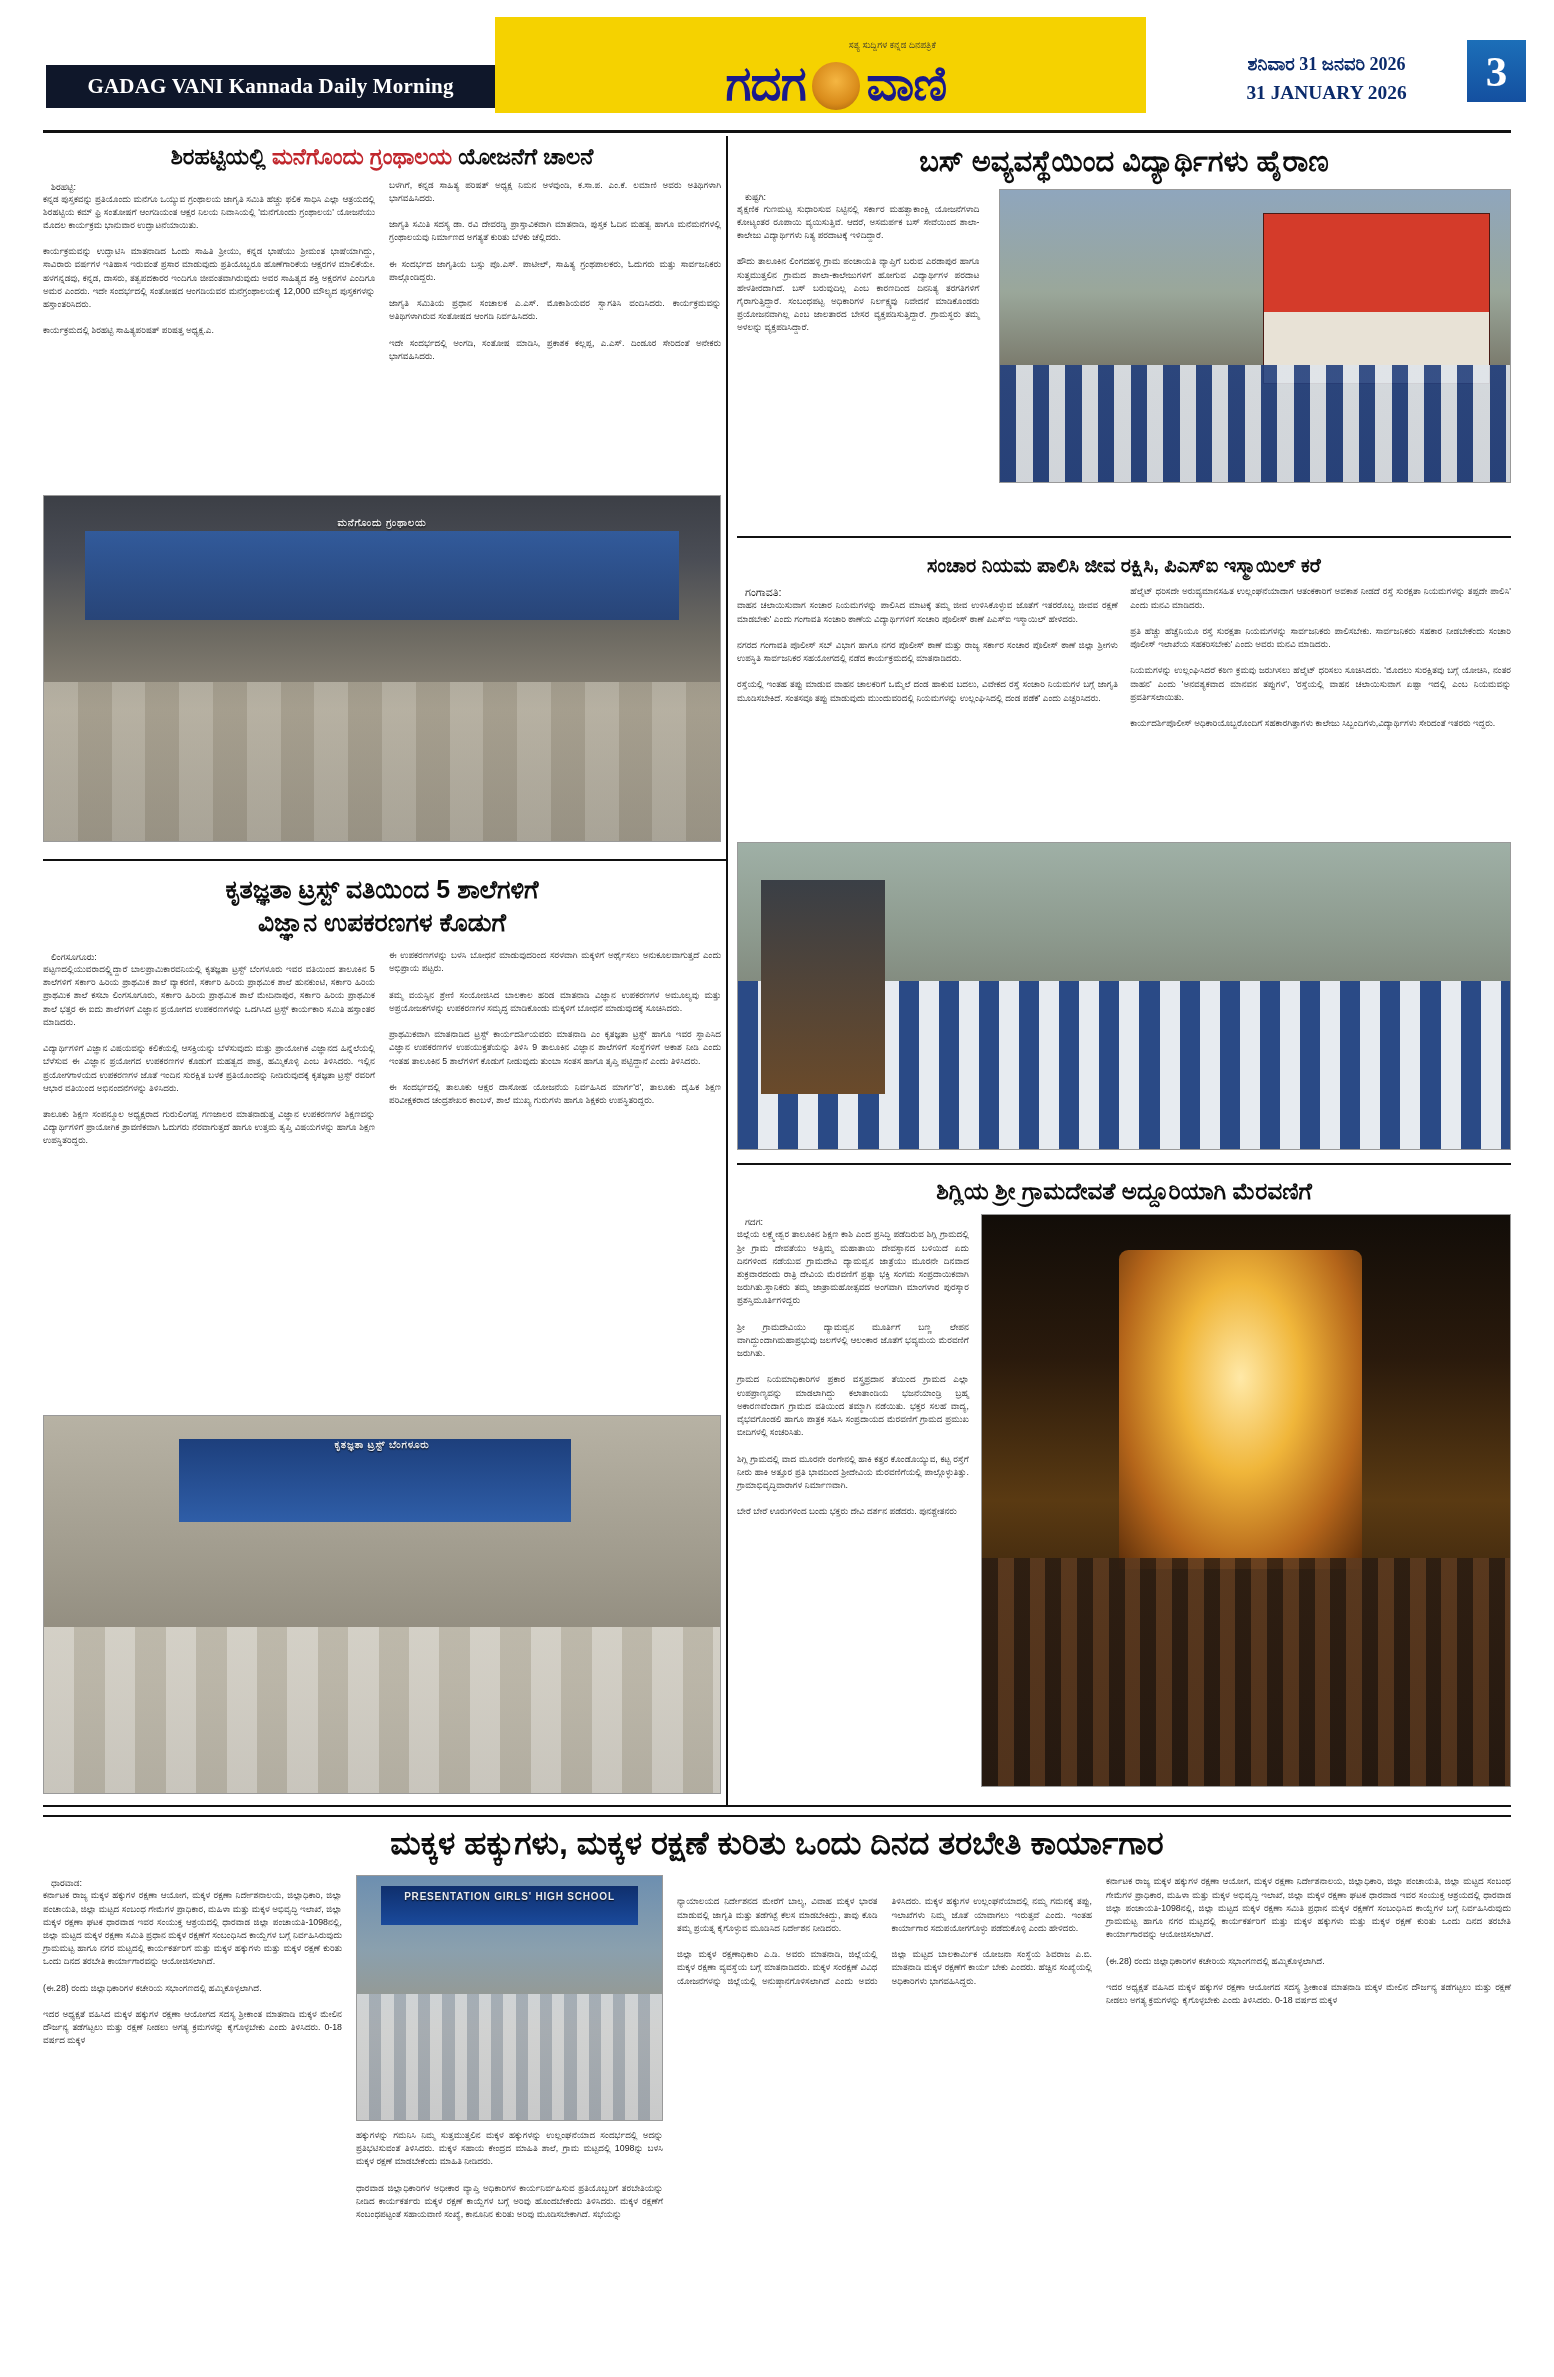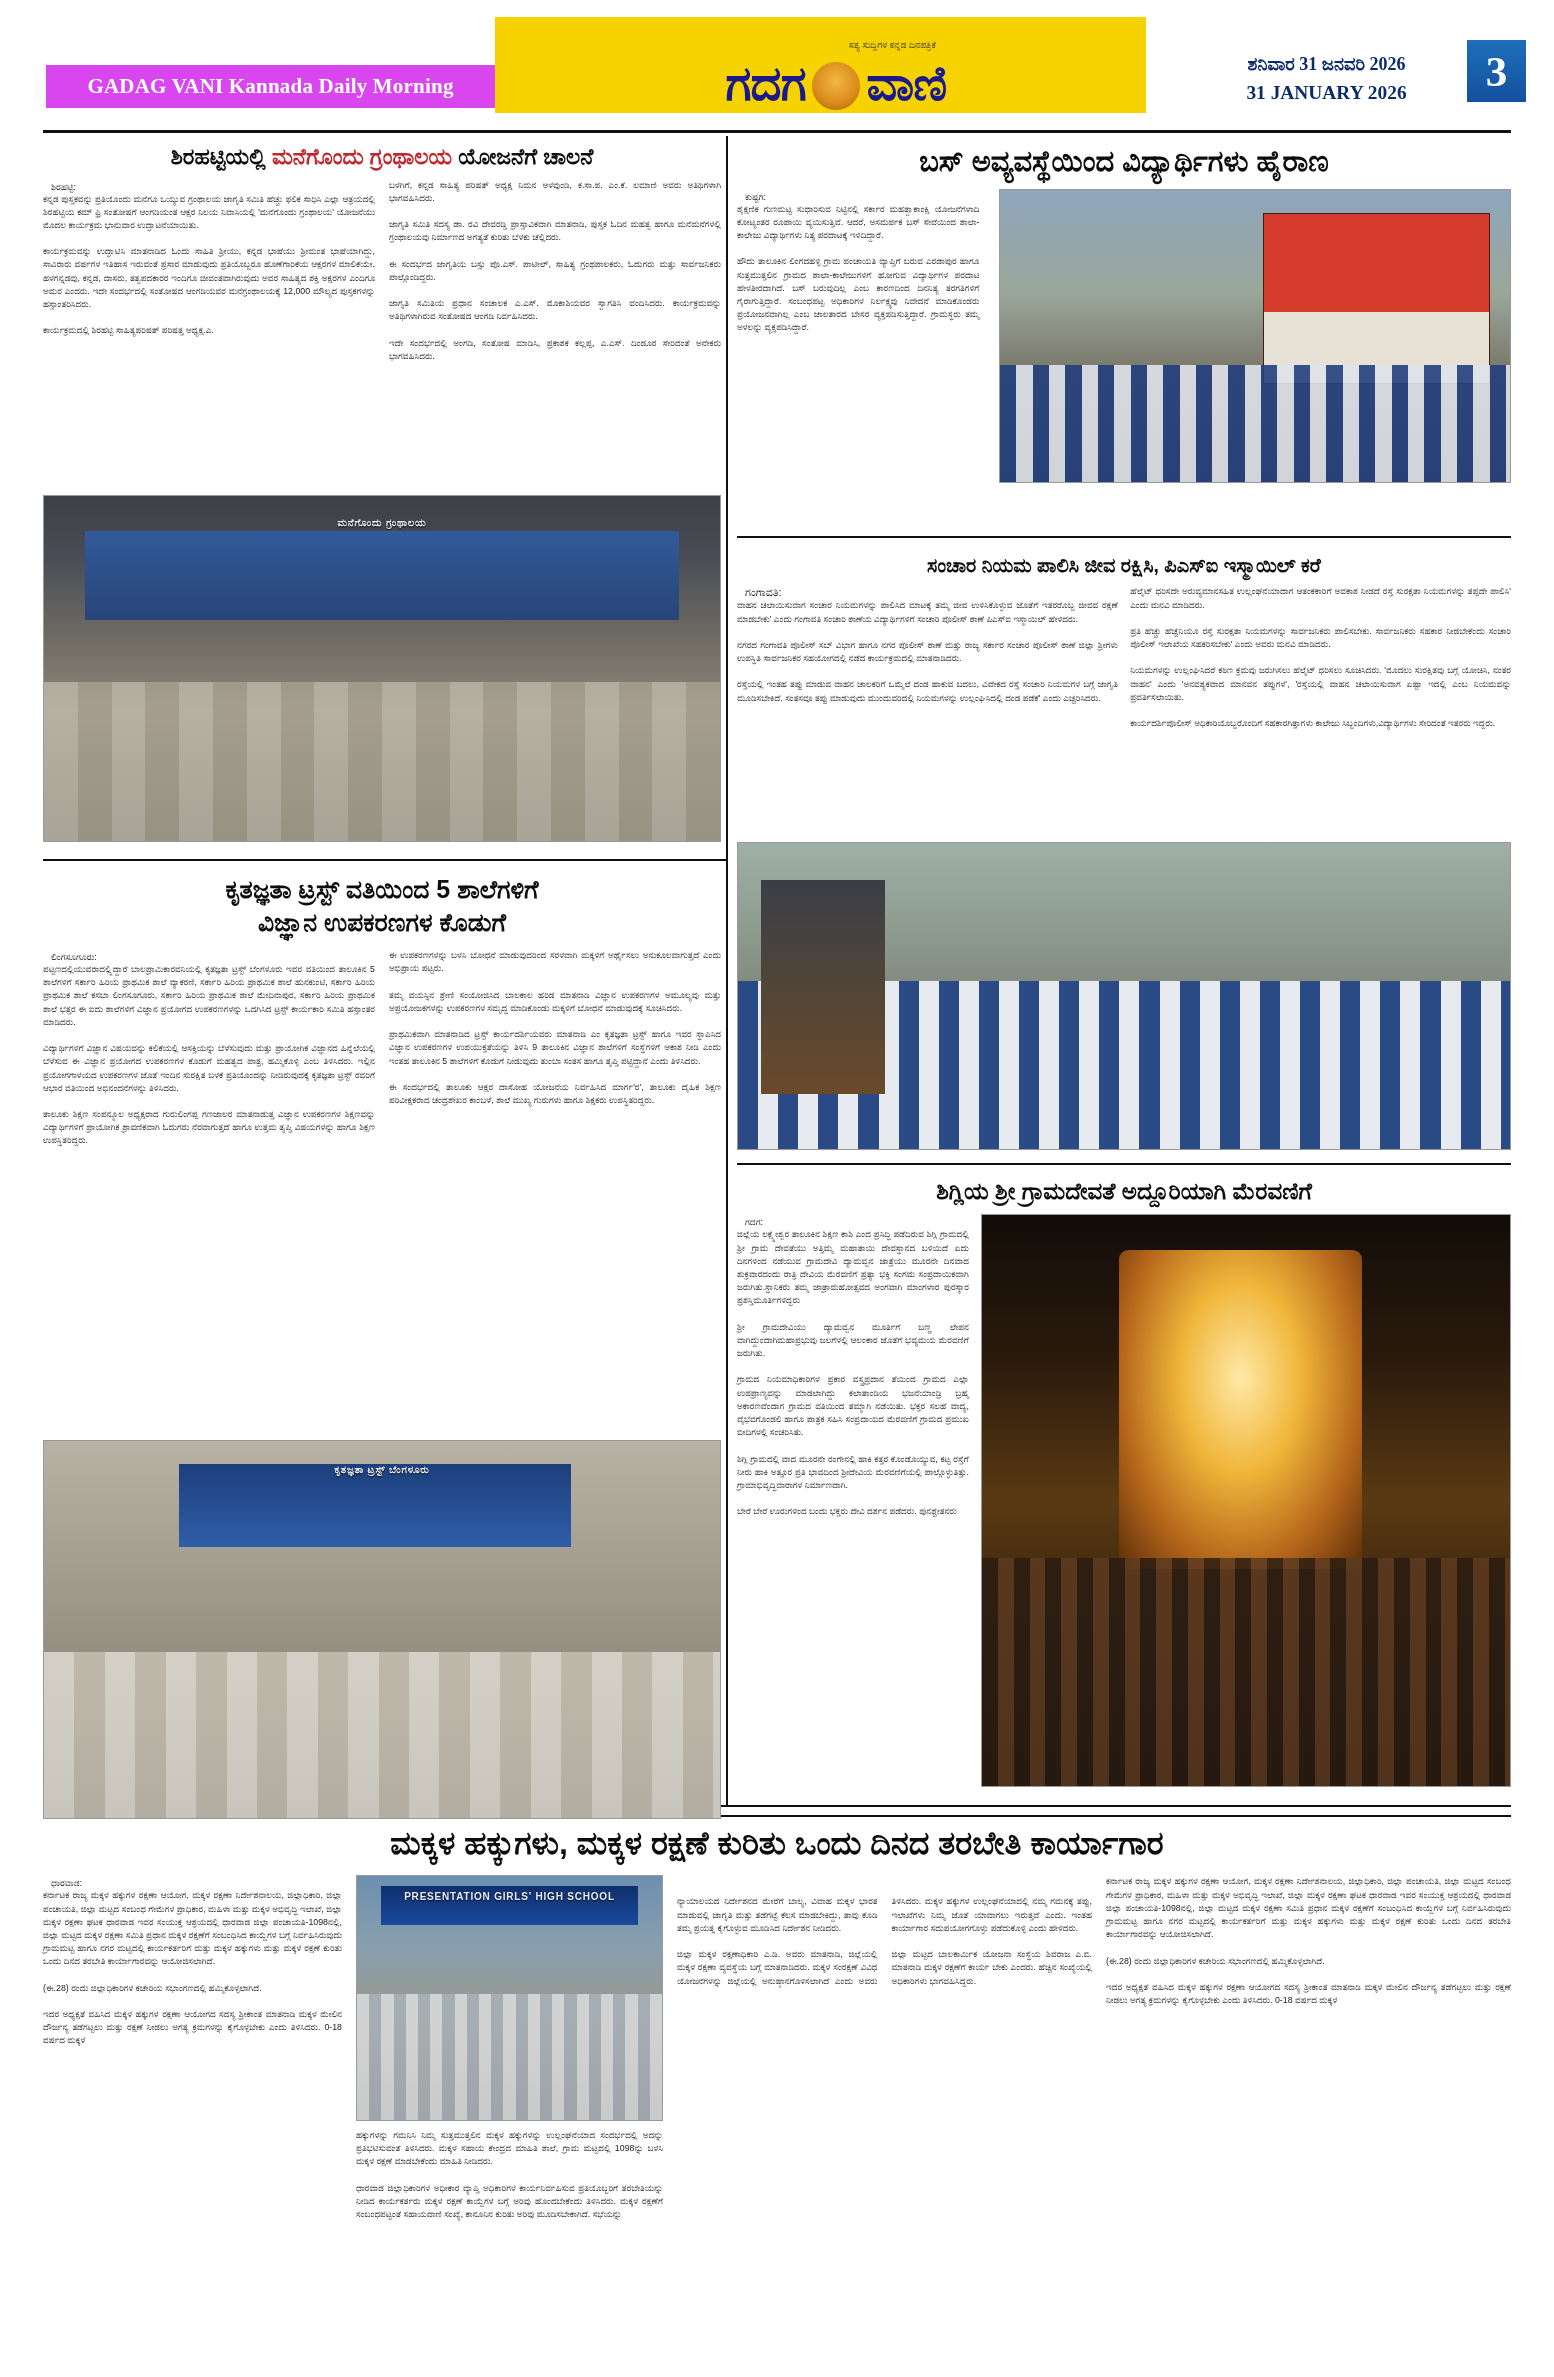--- a/index.html
+++ b/index.html
@@ -24,21 +24,21 @@
     position: absolute;
     left: 0; top: 0;
     width: 1555px;
     height: 139px;
     background: #ffffff;
   }
   .masthead-bar {
     position: absolute;
     left: 46px; top: 65px;
     width: 449px; height: 43px;
-    background: #d946ef;
+    background: #0f172a;
     color: #ffffff;
     display: flex; align-items: center; justify-content: center;
     font-family: "Liberation Serif", serif;
     font-weight: bold;
     font-size: 21px;
     letter-spacing: 0.2px;
   }
   .masthead-logo {
     position: absolute;
     left: 681px; top: 46px;
@@ -158,21 +158,20 @@
   .scene-road:before{
     content:""; position:absolute; left:0; bottom:0; width:100%; height:55%;
     background:repeating-linear-gradient(90deg,#2a4a86 0 2.6%,#e7ebf0 2.6% 5.2%);
   }
   .scene-road:after{
     content:""; position:absolute; left:3%; top:12%; width:16%; height:70%;
     background:linear-gradient(180deg,#3a3f46,#6a4a2a);
   }
   .scene-group {
     background:linear-gradient(180deg,#b7b2a4 0%,#9f9a8c 40%,#8a8578 70%,#6e6a60 100%);
-    margin-top:25px;
   }
   .scene-group:before{
     content:""; position:absolute; left:20%; top:6%; width:58%; height:22%;
     background:linear-gradient(180deg,#1d3f7c,#2f5ea8);
   }
   .scene-group:after{
     content:""; position:absolute; left:0; bottom:0; width:100%; height:44%;
     background:repeating-linear-gradient(90deg,#efece4 0 4.5%,#cfcabc 4.5% 9%);
     opacity:.7;
   }

